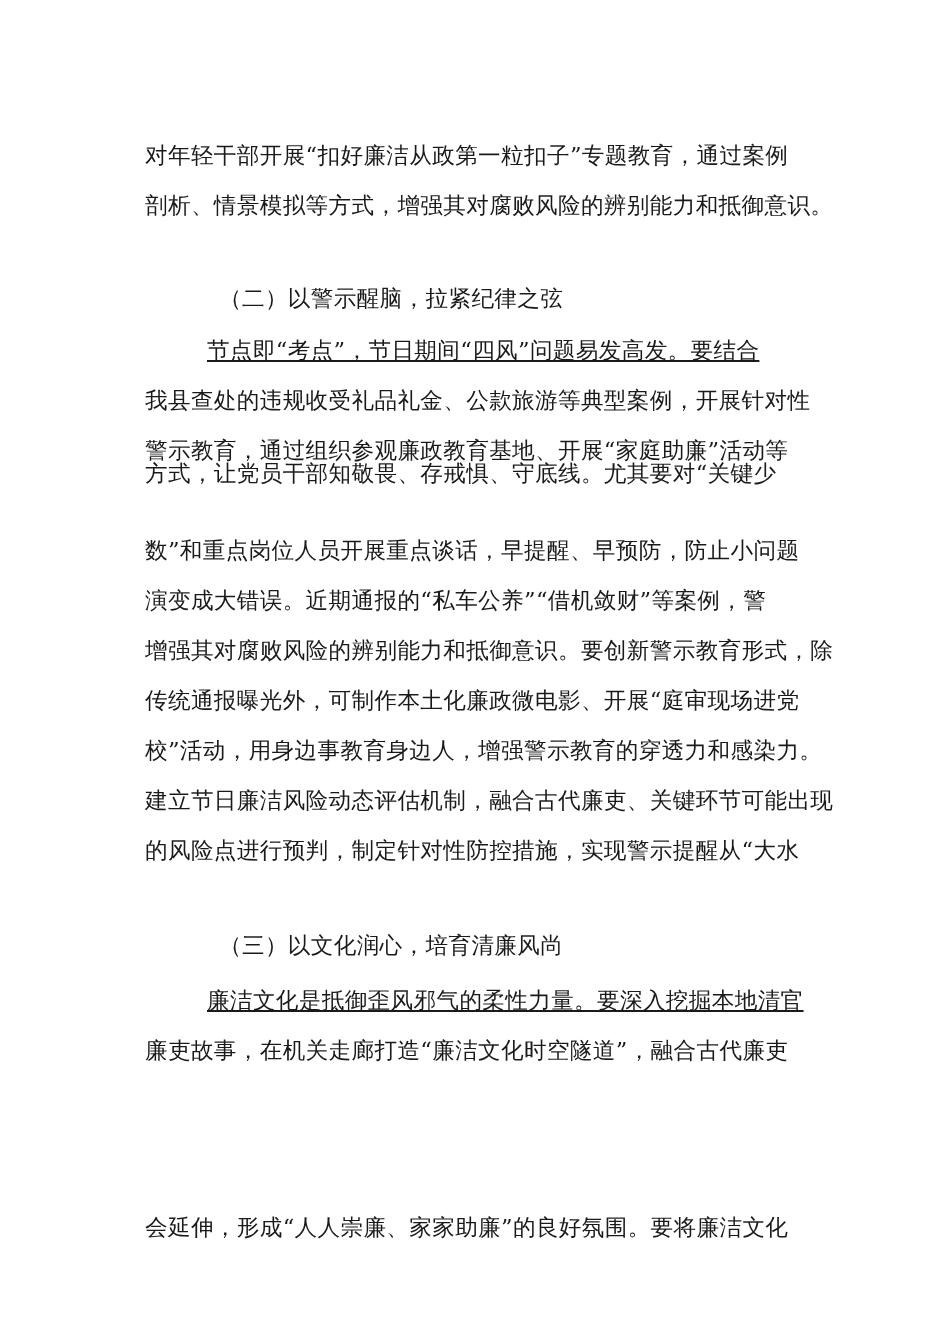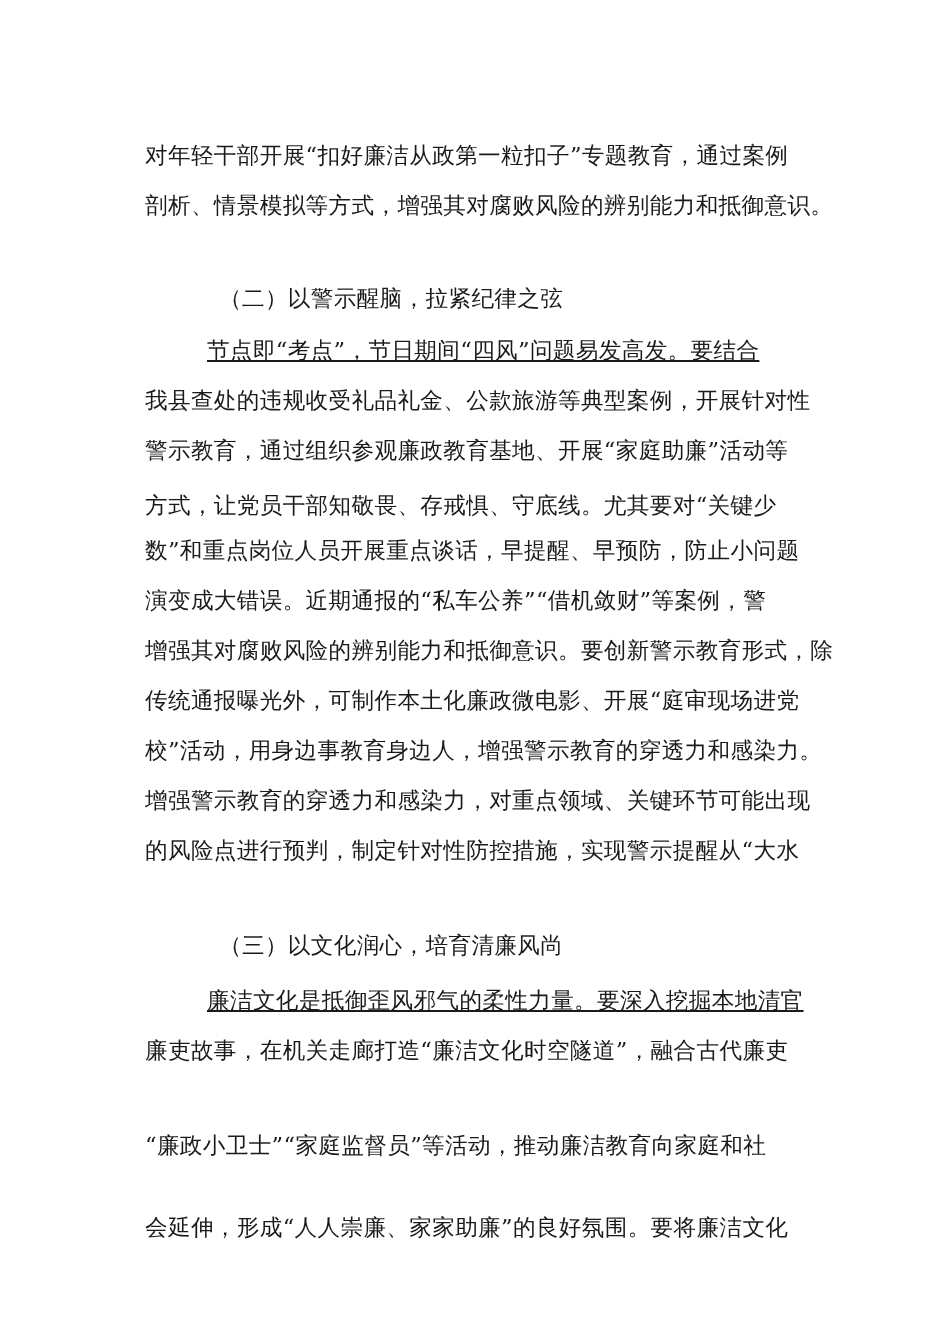--- a/index.html
+++ b/index.html
@@ -41,29 +41,28 @@
 <div class="page">
 
   <div class="line" style="top:140px">对年轻干部开展“扣好廉洁从政第一粒扣子”专题教育，通过案例</div>
   <div class="line" style="top:190px">剖析、情景模拟等方式，增强其对腐败风险的辨别能力和抵御意识。</div>
 
   <div class="line heading" style="top:283px">（二）以警示醒脑，拉紧纪律之弦</div>
 
   <div class="line indent" style="top:335px">节点即“考点”，节日期间“四风”问题易发高发。要结合</div>
   <div class="line" style="top:385px">我县查处的违规收受礼品礼金、公款旅游等典型案例，开展针对性</div>
   <div class="line" style="top:435px">警示教育，通过组织参观廉政教育基地、开展“家庭助廉”活动等</div>
-  <div class="line" style="top:490px">方式，让党员干部知敬畏、存戒惧、守底线。尤其要对“关键少</div>
+  <div class="line" style="top:458px">方式，让党员干部知敬畏、存戒惧、守底线。尤其要对“关键少</div>
   <div class="line" style="top:535px">数”和重点岗位人员开展重点谈话，早提醒、早预防，防止小问题</div>
   <div class="line" style="top:585px">演变成大错误。近期通报的“私车公养”“借机敛财”等案例，警</div>
   <div class="line" style="top:635px">增强其对腐败风险的辨别能力和抵御意识。要创新警示教育形式，除</div>
   <div class="line" style="top:685px">传统通报曝光外，可制作本土化廉政微电影、开展“庭审现场进党</div>
   <div class="line" style="top:735px">校”活动，用身边事教育身边人，增强警示教育的穿透力和感染力。</div>
-  <div class="line" style="top:785px">增强警示教育的穿透力和感染力，对重点领域、关键环节可能出现</div>
+  <div class="line" style="top:785px">建立节日廉洁风险动态评估机制，融合古代廉吏、关键环节可能出现</div>
   <div class="line" style="top:835px">的风险点进行预判，制定针对性防控措施，实现警示提醒从“大水</div>
 
   <div class="line heading" style="top:930px">（三）以文化润心，培育清廉风尚</div>
 
   <div class="line indent" style="top:985px">廉洁文化是抵御歪风邪气的柔性力量。要深入挖掘本地清官</div>
   <div class="line" style="top:1035px">廉吏故事，在机关走廊打造“廉洁文化时空隧道”，融合古代廉吏</div>
-  <div class="line" style="top:1130px">“廉政小卫士”“家庭监督员”等活动，推动廉洁教育向家庭和社</div>
   <div class="line" style="top:1212px">会延伸，形成“人人崇廉、家家助廉”的良好氛围。要将廉洁文化</div>
 
 </div>
 
 </body></html>

